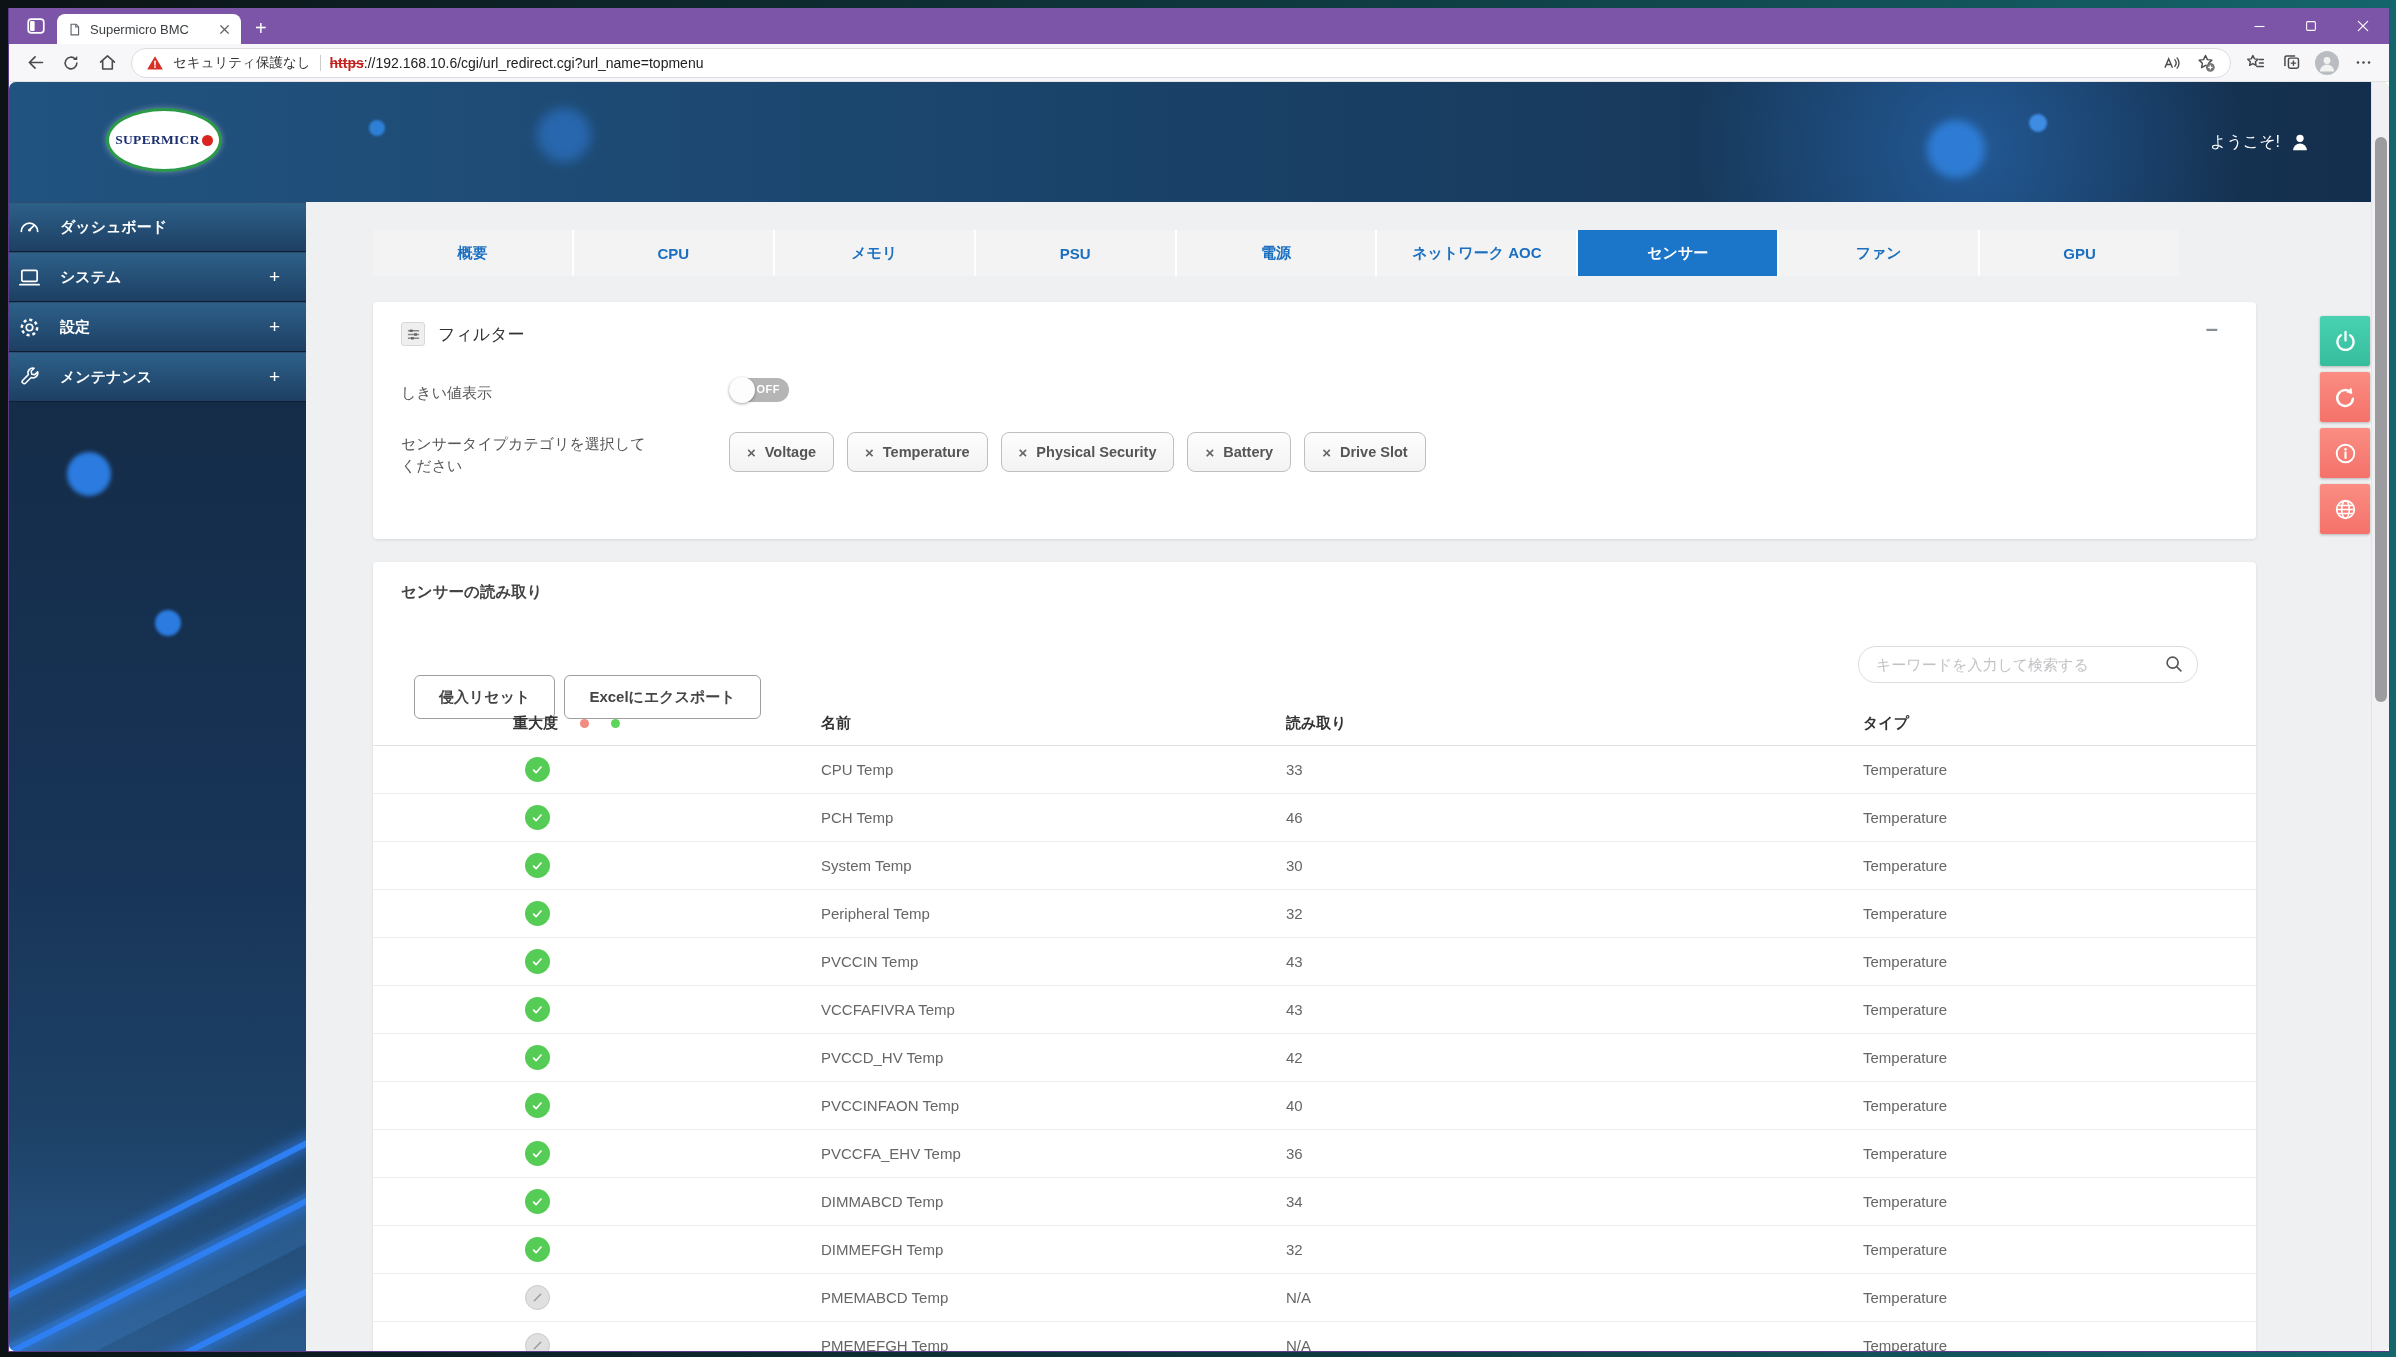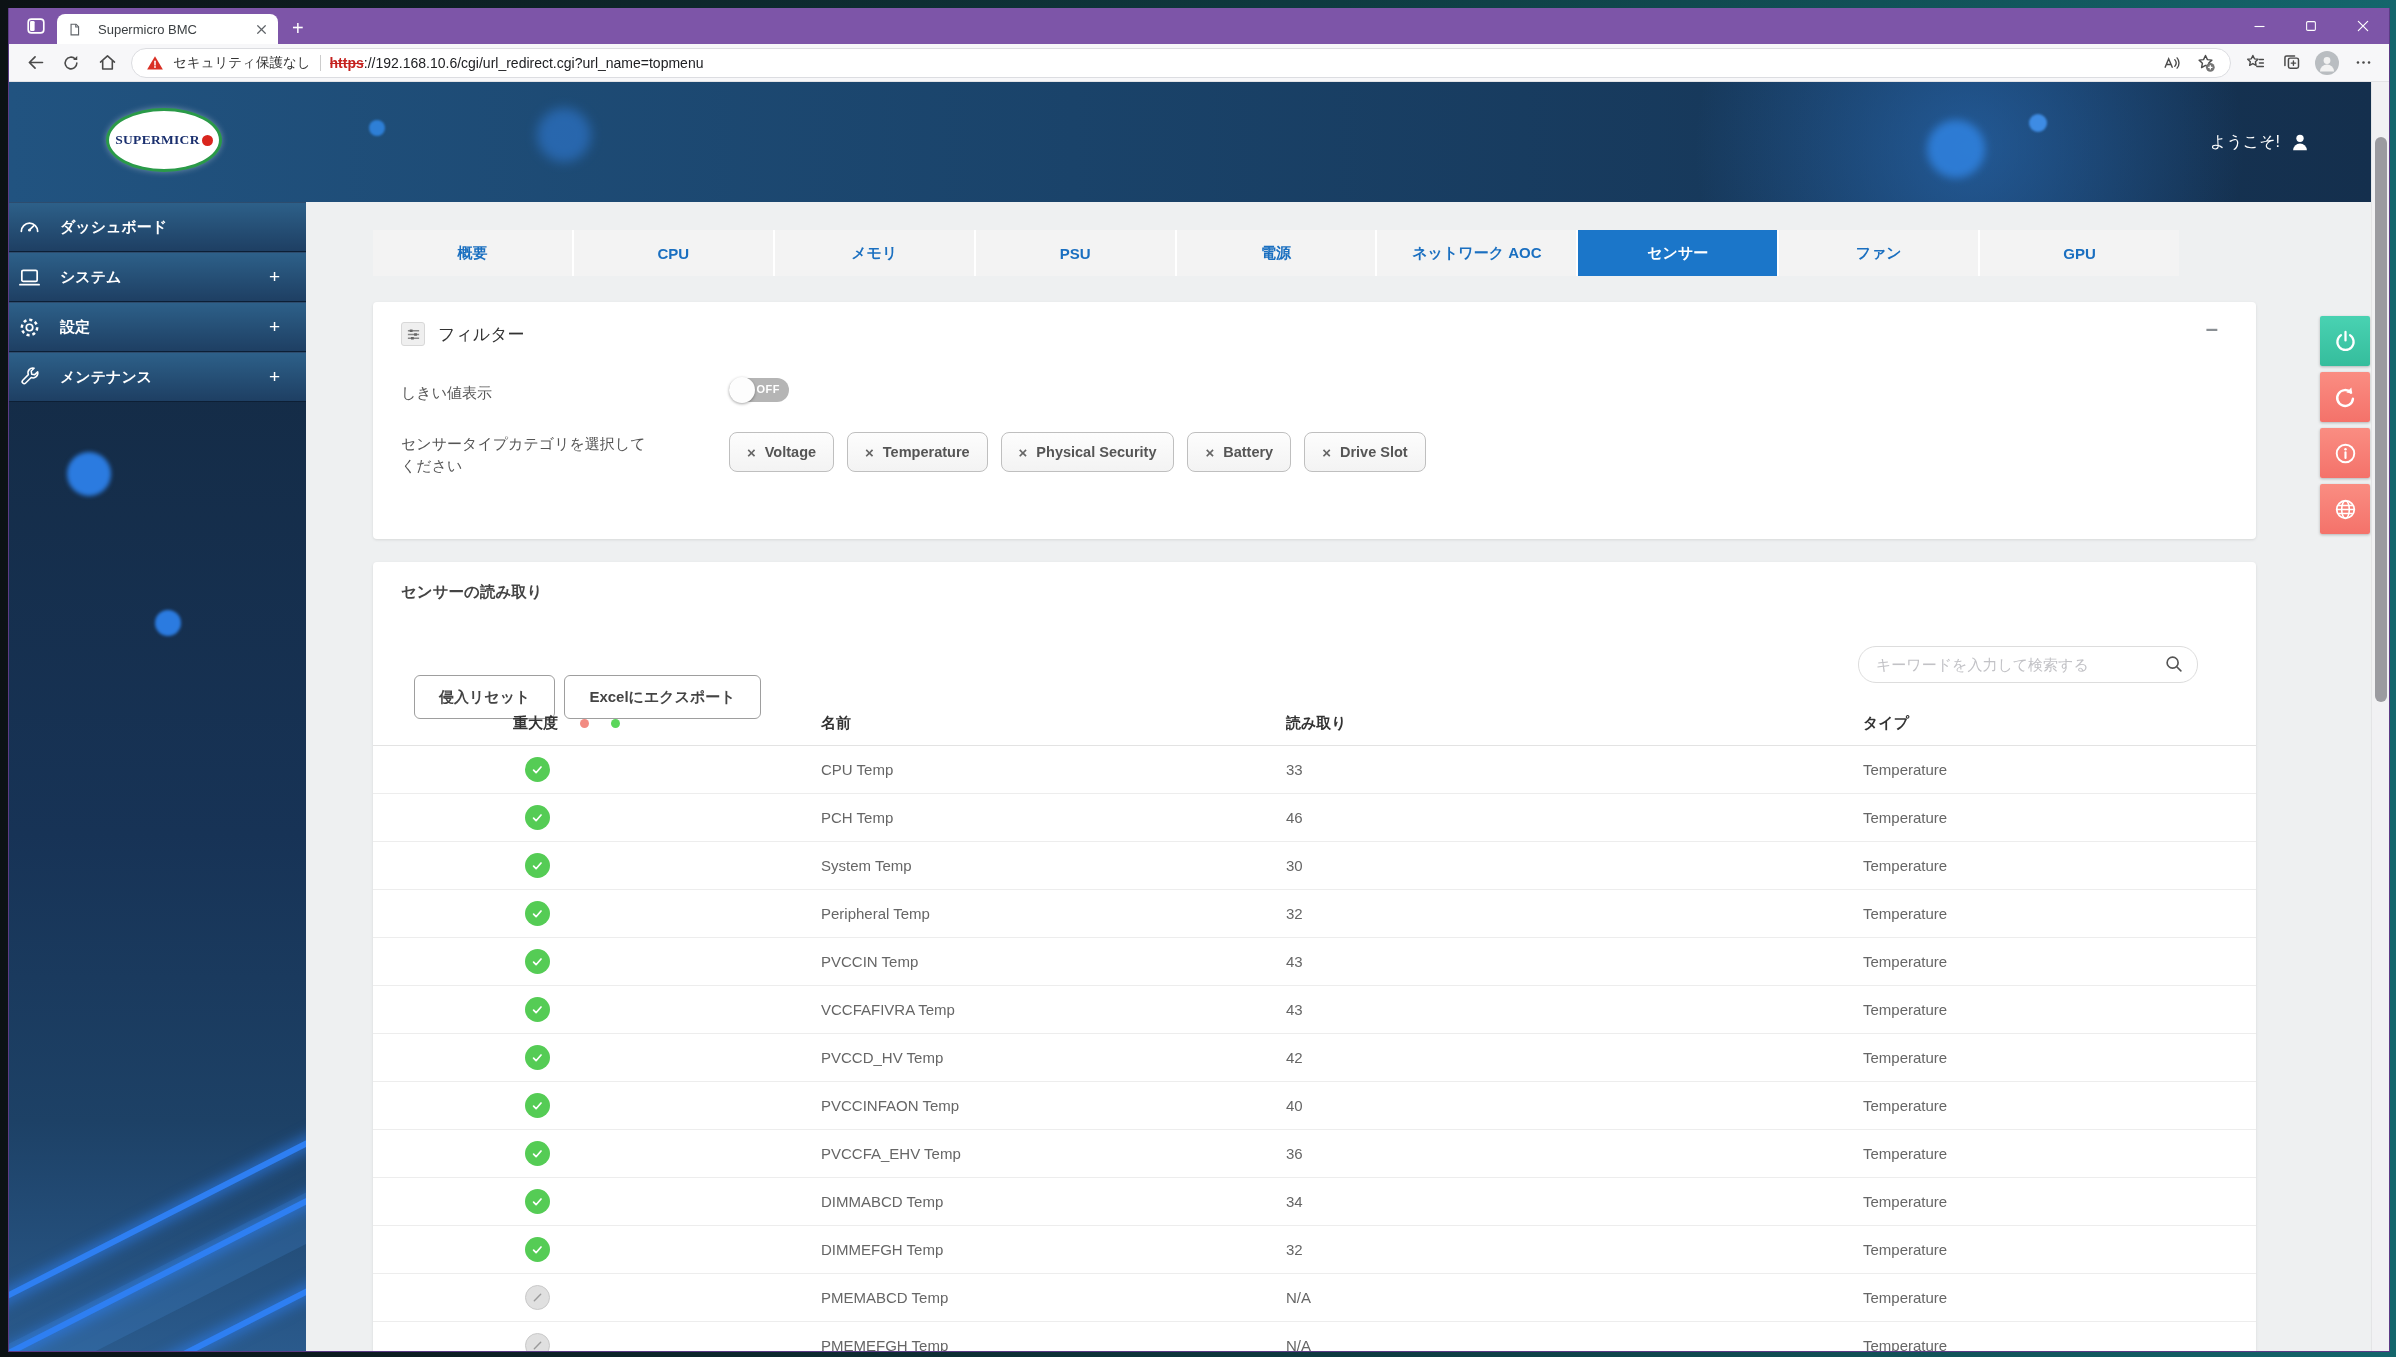--- a/index.html
+++ b/index.html
@@ -5,39 +5,39 @@
   * { margin:0; padding:0; box-sizing:border-box; }
   html,body { width:2396px; height:1357px; overflow:hidden; font-family:"Liberation Sans", sans-serif; }
   body { background:linear-gradient(90deg,#0c1215 0%, #0e3a40 55%, #14666c 100%); position:relative; }
 
   
   .window { position:absolute; left:8px; top:8px; right:6px; bottom:5px; display:flex; flex-direction:column; background:#fff; border:1px solid #5c3b86; border-top:none; }
 
   
   .tabstrip { height:36px; background:#7d55a8; display:flex; align-items:flex-end; padding-left:10px; position:relative; flex:0 0 auto; }
   .ws-icon { width:26px; height:26px; margin:0 8px 5px 4px; display:flex; align-items:center; justify-content:center; }
-  .btab { height:30px; width:221px; background:#fff; border-radius:8px 8px 0 0; display:flex; align-items:center; gap:16px; padding:0 10px; font-size:13px; color:#3c4043; }
+  .btab { height:30px; width:184px; background:#fff; border-radius:8px 8px 0 0; display:flex; align-items:center; gap:8px; padding:0 10px; font-size:13px; color:#3c4043; }
   .btab .t-title { flex:1; white-space:nowrap; overflow:hidden; }
   .newtab { color:#fff; font-size:20px; font-weight:400; margin:0 0 6px 14px; line-height:1; }
   .winctl { position:absolute; right:0; top:0; height:36px; display:flex; }
   .winctl > div { width:52px; height:36px; display:flex; align-items:center; justify-content:center; }
 
   
   .toolbar { height:38px; background:#f7f7f9; border-bottom:1px solid #e3e3e6; display:flex; align-items:center; padding:0 14px; gap:12px; flex:0 0 auto; }
   .tb-ic { width:24px; height:24px; display:flex; align-items:center; justify-content:center; flex:0 0 auto; }
   .addr { flex:1; height:30px; background:#fff; border:1px solid #dcdde1; border-radius:15px; display:flex; align-items:center; padding:0 14px; gap:9px; min-width:0; }
   .sec-label { font-size:13.5px; color:#333; white-space:nowrap; }
   .addr .divider { width:1px; height:16px; background:#ccc; }
   .url { font-size:14px; color:#202124; white-space:nowrap; overflow:hidden; }
   .url .scheme { color:#c5221f; text-decoration:line-through; font-weight:700; }
   .addr-right { margin-left:auto; display:flex; gap:14px; align-items:center; }
   .avatar24 { width:24px; height:24px; border-radius:50%; background:#b9bdc1; overflow:hidden; display:flex; align-items:center; justify-content:center; }
 
   
-  .page { flex:1; position:relative; background:#86efac; overflow:hidden; }
+  .page { flex:1; position:relative; background:#86efac; overflow:hidden;border-radius:7px; }
   .pg-scroll { position:absolute; top:0; right:0; bottom:0; width:18px; background:#f1f1f3; border-left:1px solid #e4e4e6; z-index:40; }
   .pg-thumb { position:absolute; left:3px; width:12px; top:55px; height:565px; border-radius:6px; background:#9b9ba0; }
 
   
   .app-header { position:absolute; left:0; right:18px; top:0; height:120px;
     background: radial-gradient(circle at 83% 55%, rgba(45,118,200,.55) 0%, rgba(45,118,200,0) 14%),
                 linear-gradient(90deg,#215380 0%, #1a436a 45%, #142f4d 100%);
     overflow:hidden; z-index:5; }
   .hdr-dot { position:absolute; border-radius:50%; }
   .logo { position:absolute; left:97px; top:26px; width:116px; height:64px; background:#fff; border:3px solid #2a9a48; border-radius:50%; display:flex; align-items:center; justify-content:center; gap:2px; box-shadow:0 0 6px rgba(255,255,255,.35); }

